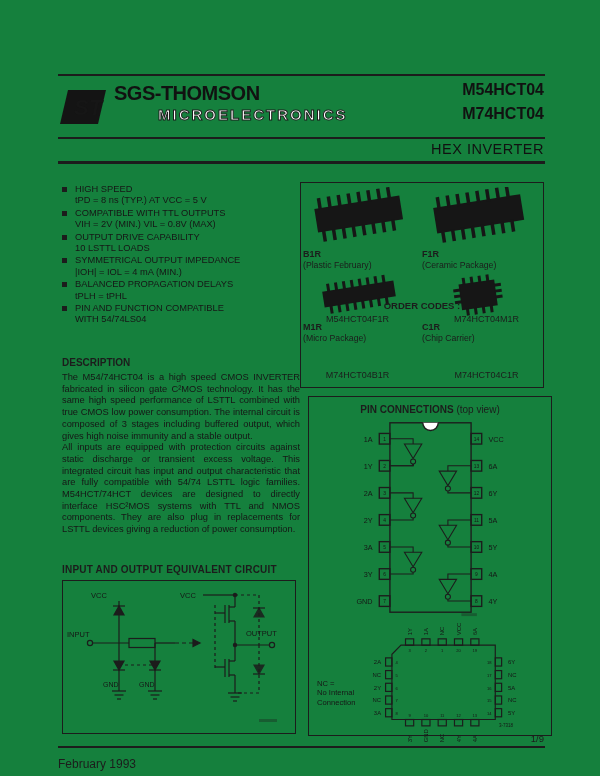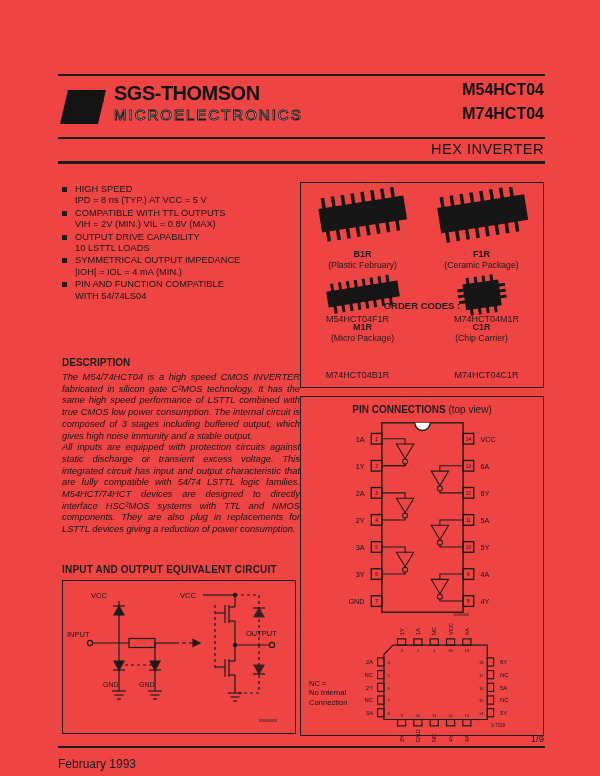--- a/index.html
+++ b/index.html
@@ -1,50 +1,50 @@
 <!DOCTYPE html>
 <html><head>
 <meta charset="utf-8">
 <style>
   html,body{margin:0;padding:0;background:#e8e8e8;}
-  .page{position:relative;width:600px;height:776px;background:#ef4444;margin:0 auto;
+  .page{position:relative;width:600px;height:776px;background:#15803d;margin:0 auto;
         font-family:"Liberation Sans",sans-serif;color:#1c1c1c;overflow:hidden;}
   .rule{position:absolute;background:#1c1c1c;}
   
   .logo{position:absolute;left:60px;top:84px;width:46px;height:48px;}
   .brand{position:absolute;left:114px;top:82px;}
   .brand-name{font-size:20px;font-weight:bold;letter-spacing:-0.5px;color:#111;}
-  .brand-sub{font-size:15px;font-weight:normal;letter-spacing:2px;color:#fff;
-             -webkit-text-stroke:1px #1c1c1c;margin-top:1px;}
+  .brand-sub{font-size:15px;font-weight:bold;letter-spacing:2px;color:#fff;
+             -webkit-text-stroke:1px #1c1c1c;margin-top:1px;margin-left:44px;}
   .partnums{position:absolute;right:56px;top:78px;text-align:right;line-height:24px;
             font-size:16px;font-weight:bold;color:#111;}
   .subtitle{position:absolute;right:56px;top:141px;font-size:14.5px;letter-spacing:0.5px;color:#111;}
   
   .features{position:absolute;left:62px;top:184px;width:238px;list-style:none;margin:0;padding:0;}
   .features li{position:relative;padding-left:13px;margin:0 0 1px 0;}
   .features .sq{position:absolute;left:0;top:3px;width:5px;height:5px;background:#1c1c1c;}
   .features .t,.features .d{font-size:9.3px;line-height:11.4px;color:#161616;}
   
   .desc-h{position:absolute;left:62px;top:357px;font-size:10px;font-weight:bold;}
   .desc{position:absolute;left:62px;top:372px;width:238px;font-size:9.3px;line-height:11.7px;
-        text-align:justify;color:#161616;font-style:italic;}
+        text-align:justify;color:#161616;}
   .desc p{margin:0;}
   
   .eq-h{position:absolute;left:62px;top:564px;font-size:10px;font-weight:bold;letter-spacing:0.2px;}
   .eq-box{position:absolute;left:62px;top:580px;width:232px;height:152px;border:1.3px solid #1c1c1c;}
   
   .pkg-panel{position:absolute;left:300px;top:182px;width:244px;height:206px;border:1.3px solid #1c1c1c;box-sizing:border-box;}
   .pkg-grid{display:grid;grid-template-columns:1fr 1fr;padding:4px 2px 0 2px;}
-  .pkg-cell{text-align:center;}
+  .pkg-cell{}
   .pkg-code{font-size:9px;font-weight:bold;margin-top:0px;}
   .pkg-name{font-size:8.7px;margin-top:1px;}
   .order{position:absolute;left:0;right:0;bottom:6px;text-align:center;}
   .order-h{font-size:9.5px;font-weight:bold;margin-bottom:2px;}
   .order-grid{display:grid;grid-template-columns:1fr 1fr;font-size:9px;line-height:12px;padding:0 14px;gap:44px;}
-  .pin-panel{position:absolute;left:300px;top:396px;width:244px;height:340px;border:1.3px solid #1c1c1c;box-sizing:border-box;}
+  .pin-panel{position:absolute;left:308px;top:396px;width:244px;height:340px;border:1.3px solid #1c1c1c;box-sizing:border-box;}
   .pin-h{text-align:center;margin-top:7px;font-size:10px;}
   .pin-h b{font-weight:bold;}
   .pin-h span.sfx{font-weight:normal;}
   .dipwrap{display:flex;justify-content:center;margin-top:2px;}
   .plccwrap{display:flex;justify-content:center;margin-top:0px;}
   .nc-note{position:absolute;left:8px;bottom:28px;font-size:7.6px;line-height:9.5px;color:#161616;}
   
   .footer-date{position:absolute;left:58px;top:733px;font-size:12px;margin-top:24px;}
   .footer-page{position:absolute;right:56px;top:733px;font-size:9.5px;}
   svg text{font-family:"Liberation Sans",sans-serif;fill:#161616;}
@@ -87,20 +87,25 @@
       </li>
     <li>
         <span class="sq"></span>
       <div class="t">OUTPUT DRIVE CAPABILITY</div>
       <div class="d">10 LSTTL LOADS</div>
       </li>
     <li>
         <span class="sq"></span>
       <div class="t">SYMMETRICAL OUTPUT IMPEDANCE</div>
       <div class="d">|IOH| = IOL = 4 mA (MIN.)</div>
+      </li>
+    <li>
+        <span class="sq"></span>
+      <div class="t">BALANCED PROPAGATION DELAYS</div>
+      <div class="d">tPLH = tPHL</div>
       </li>
     <li>
         <span class="sq"></span>
       <div class="t">PIN AND FUNCTION COMPATIBLE</div>
       <div class="d">WITH 54/74LS04</div>
       </li>
   </ul>
 
   <div class="desc-h">DESCRIPTION</div>
   <div class="desc">

